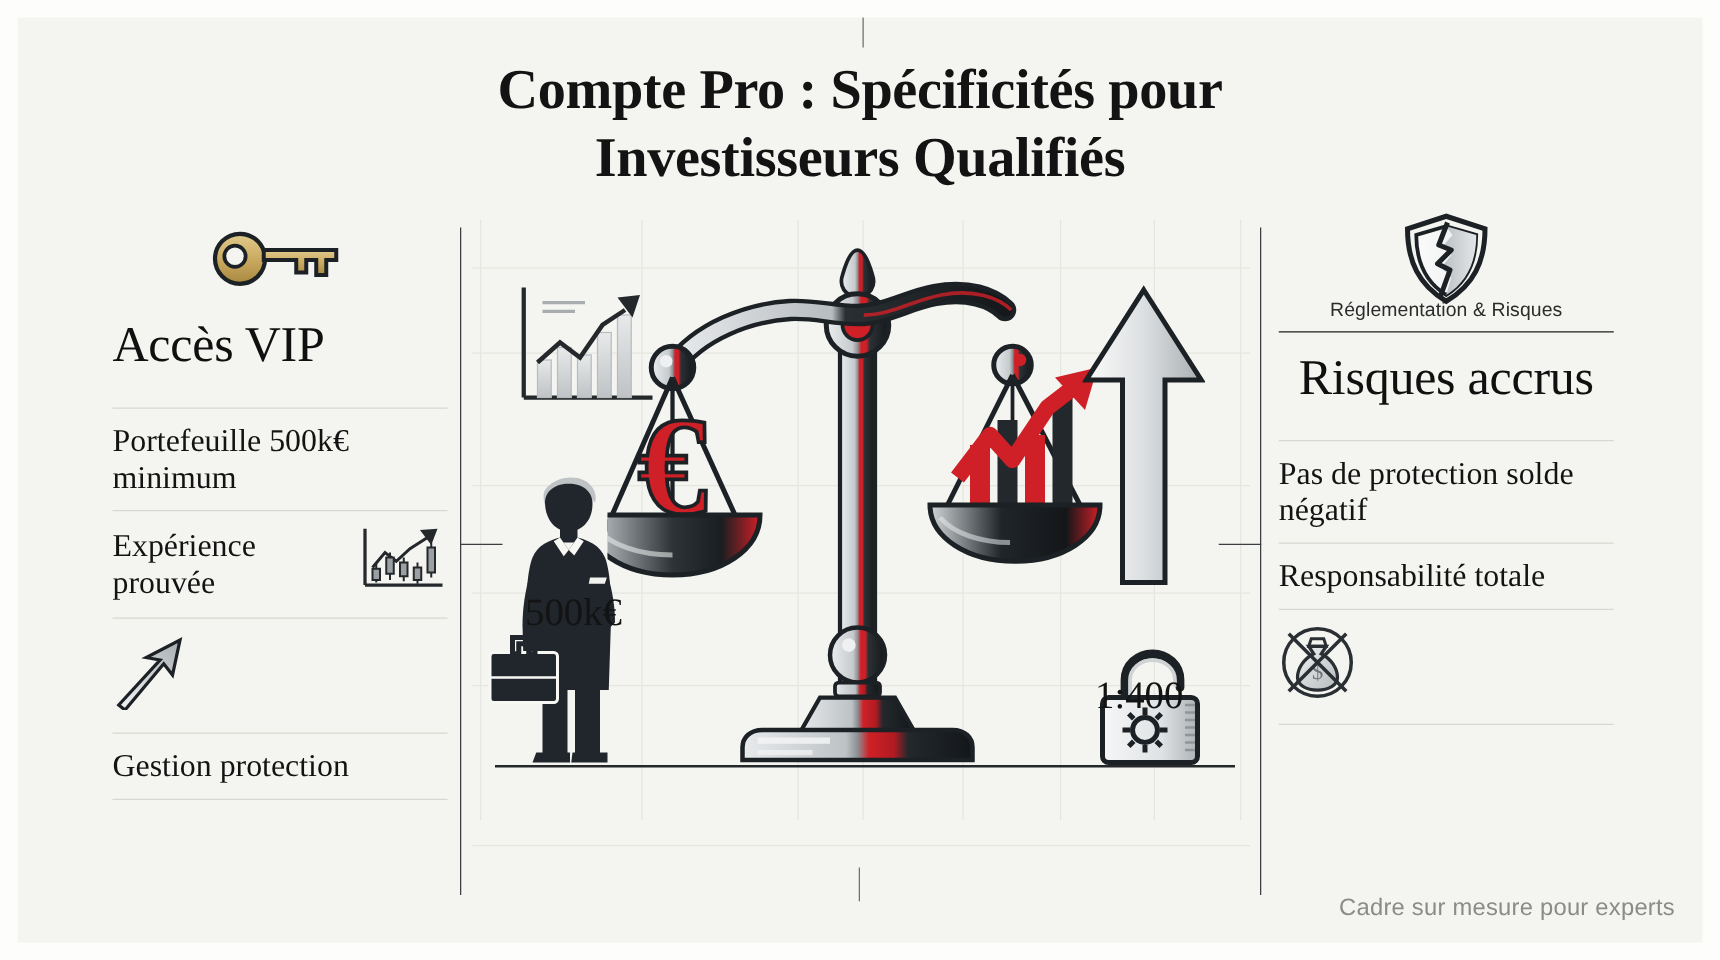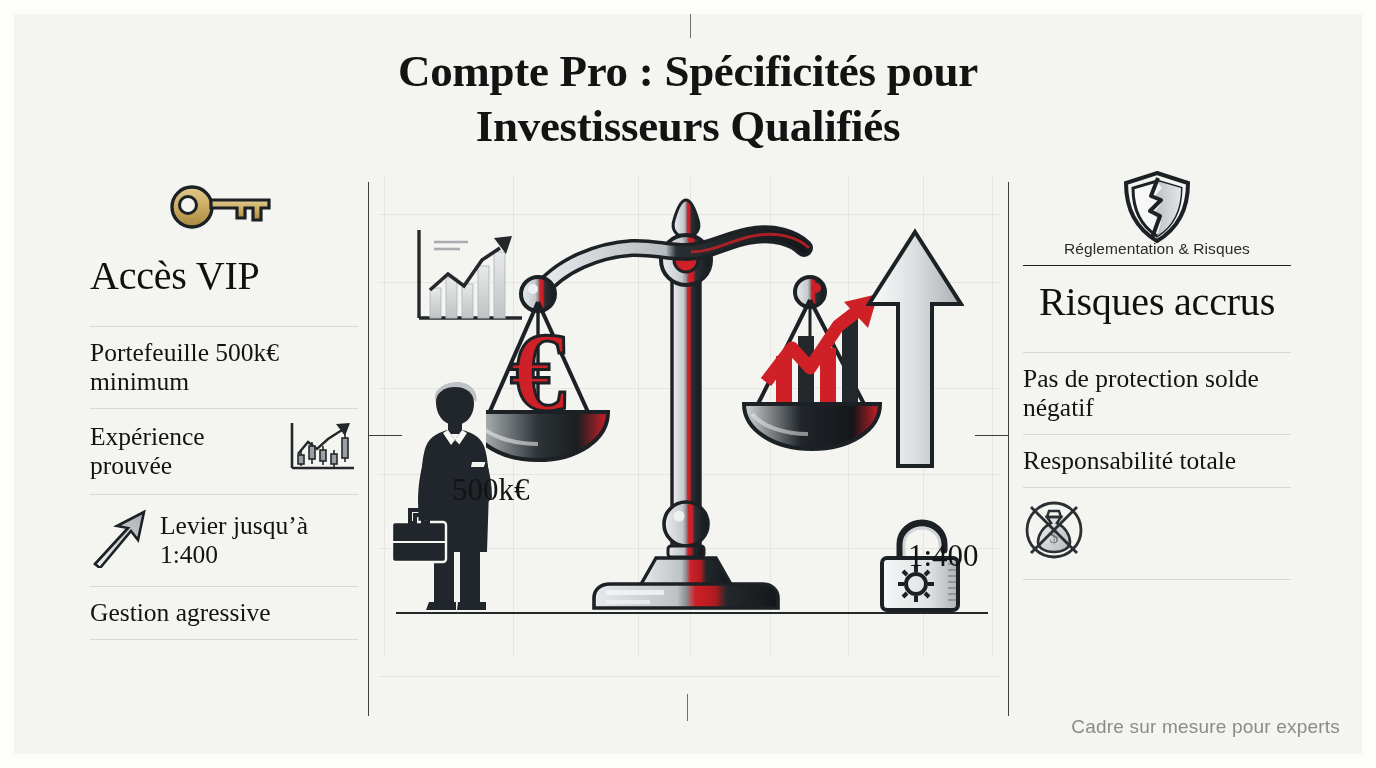--- a/index.html
+++ b/index.html
@@ -107,21 +107,20 @@
   .grid-h { height:1px; left:0; width:622px; }
 
   #ground {
     position:absolute; left:18px; top:436px; width:592px; height:2.4px;
     background:#24282b;
   }
 
   .c-label {
     position:absolute; font-size:31px; color:#131313; z-index:22;
     font-family:"Liberation Serif", serif;
-    padding-left:32px;
   }
   #lbl-500k { left:42px;  top:296px; }
   #lbl-1400 { left:498px; top:362px; }
 
   .c-art { position:absolute; }
   #art-barchart { left:30px;  top:50px;  }
   #art-person   { left:8px;   top:200px; }
   #art-scale    { left:108px; top:22px;  }
   #art-uparrow  { left:488px; top:52px;  }
   #art-lock     { left:492px; top:338px; }
@@ -420,25 +419,24 @@
         <svg width="60" height="62" viewBox="0 0 60 62">
           <defs>
             <linearGradient id="gAr2" x1="0" y1="1" x2="1" y2="0">
               <stop offset="0" stop-color="#f3f4f4"></stop>
                 <stop offset="1" stop-color="#a9aeb2"></stop>
             </linearGradient>
           </defs>
           <path d="M5 58 L38 22 L27 20 L54 6 L48 34 L41 25 L10 62 Z" fill="url(#gAr2)" stroke="#1c2125" stroke-width="2.6"></path>
         </svg>
       </span>
-      <span class="txt">Levier jusqu’à 1:400</span>
-    </div>
-
-    <div class="row">
-      <span class="txt">Gestion agressive</span>
+    </div>
+
+    <div class="row">
+      <span class="txt">Gestion protection</span>
     </div>
   </div>
 
   <div class="side right">
 
     <div class="side-icon">
       <svg width="74" height="74" viewBox="0 0 74 74">
         <defs>
           <linearGradient id="gShL" x1="0" y1="0" x2="1" y2="0">
             <stop offset="0" stop-color="#fafafa"></stop>

